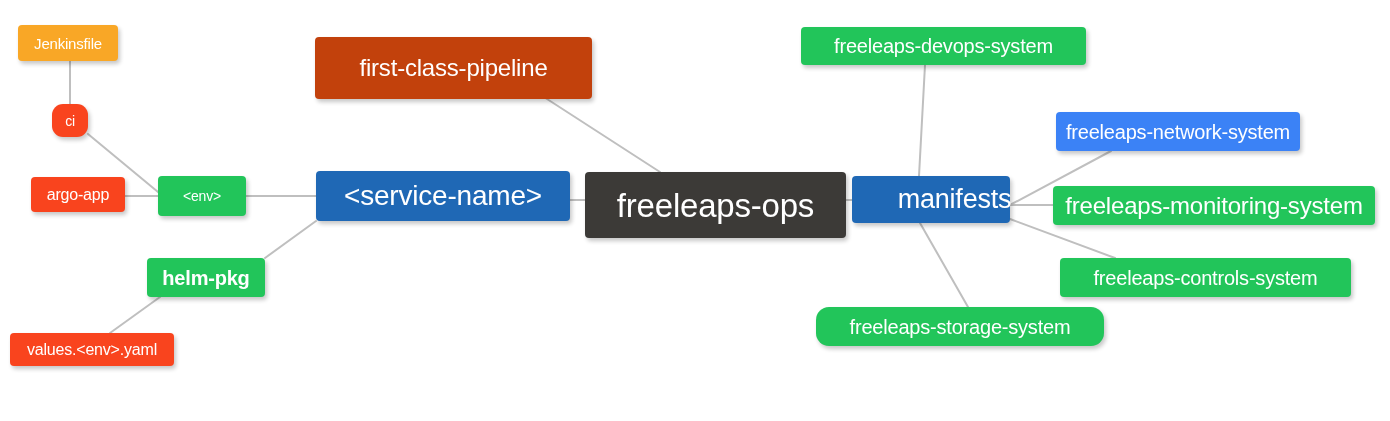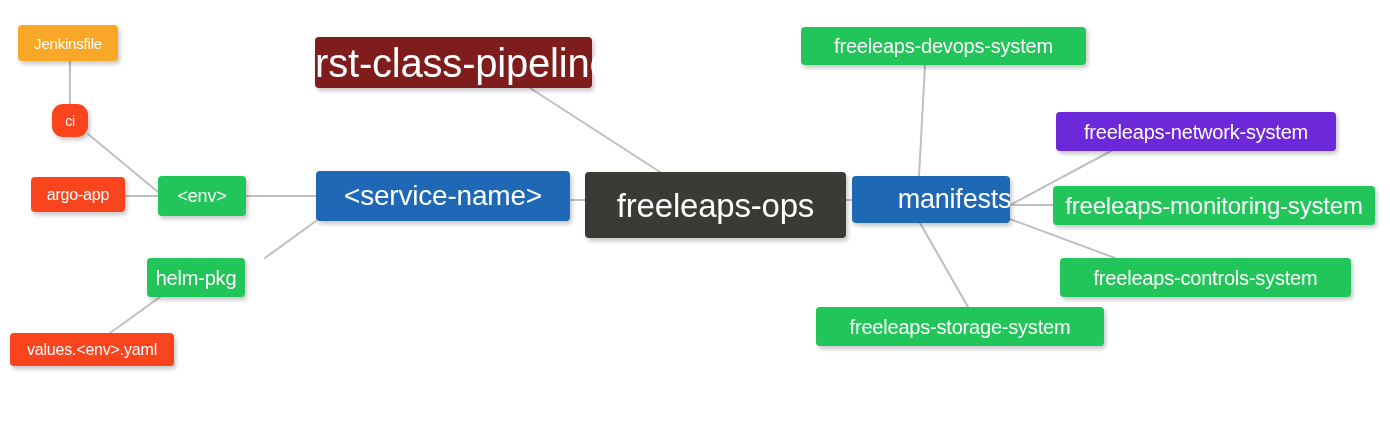--- a/index.html
+++ b/index.html
@@ -70,50 +70,50 @@
   <div id="node-layer">
       <div class="node" style="left: 18px; top: 25px; width: 100px; height: 36px; background: rgb(249, 167, 38); font-size: 15px; color: rgb(255, 255, 255);">
         <span class="node-label">Jenkinsfile</span>
       </div>
       <div class="node" style="left: 52px; top: 104px; width: 36px; height: 33px; background: rgb(249, 68, 30); font-size: 14px; color: rgb(255, 255, 255); border-radius: 11px;">
         <span class="node-label">ci</span>
       </div>
       <div class="node" style="left: 31px; top: 177px; width: 94px; height: 35px; background: rgb(249, 68, 30); font-size: 16px; color: rgb(255, 255, 255);">
         <span class="node-label">argo-app</span>
       </div>
-      <div class="node" style="left: 158px; top: 176px; width: 88px; height: 40px; background: rgb(34, 197, 90); font-size: 18px; color: rgb(255, 255, 255);">
+      <div class="node" style="left: 158px; top: 176px; width: 88px; height: 40px; background: rgb(34, 197, 90); font-size: 14px; color: rgb(255, 255, 255);">
         <span class="node-label">&lt;env&gt;</span>
       </div>
-      <div class="node" style="left: 147px; top: 258px; width: 98px; height: 39px; background: rgb(34, 197, 90); font-size: 20px; color: rgb(255, 255, 255);">
+      <div class="node" style="left: 147px; top: 258px; width: 118px; height: 39px; background: rgb(34, 197, 90); font-size: 20px; color: rgb(255, 255, 255); font-weight: bold;">
         <span class="node-label">helm-pkg</span>
       </div>
       <div class="node" style="left: 10px; top: 333px; width: 164px; height: 33px; background: rgb(249, 68, 30); font-size: 16px; color: #ffffff;">
         <span class="node-label">values.&lt;env&gt;.yaml</span>
       </div>
       <div class="node" style="left: 316px; top: 171px; width: 254px; height: 50px; background: rgb(31, 104, 181); font-size: 28px; color: rgb(255, 255, 255);">
         <span class="node-label">&lt;service-name&gt;</span>
       </div>
-      <div class="node" style="left: 315px; top: 37px; width: 277px; height: 51px; background: #7f1d1d; font-size: 40px; color: rgb(255, 255, 255);">
+      <div class="node" style="left: 315px; top: 37px; width: 277px; height: 62px; background: #c2410c; font-size: 24px; color: rgb(255, 255, 255);">
         <span class="node-label">first-class-pipeline</span>
       </div>
       <div class="node" style="left: 585px; top: 172px; width: 261px; height: 66px; background: rgb(60, 58, 55); font-size: 33px; color: rgb(255, 255, 255);">
         <span class="node-label">freeleaps-ops</span>
       </div>
       <div class="node" style="left: 852px; top: 176px; width: 158px; height: 47px; background: rgb(31, 104, 181); font-size: 27px; color: rgb(255, 255, 255); padding-left: 47px;">
         <span class="node-label">manifests</span>
       </div>
       <div class="node" style="left: 801px; top: 27px; width: 285px; height: 38px; background: rgb(34, 197, 90); font-size: 20px; color: rgb(255, 255, 255);">
         <span class="node-label">freeleaps-devops-system</span>
       </div>
-      <div class="node" style="left: 1056px; top: 112px; width: 280px; height: 39px; background: #6d28d9; font-size: 20px; color: rgb(255, 255, 255); text-align: center;">
+      <div class="node" style="left: 1056px; top: 112px; width: 244px; height: 39px; background: #3b82f6; font-size: 20px; color: rgb(255, 255, 255); text-align: center;">
         <span class="node-label">freeleaps-network-system</span>
       </div>
       <div class="node" style="left: 1053px; top: 186px; width: 322px; height: 39px; background: rgb(34, 197, 90); font-size: 24px; color: rgb(255, 255, 255);">
         <span class="node-label">freeleaps-monitoring-system</span>
       </div>
       <div class="node" style="left: 1060px; top: 258px; width: 291px; height: 39px; background: rgb(34, 197, 90); font-size: 20px; color: rgb(255, 255, 255);">
         <span class="node-label">freeleaps-controls-system</span>
       </div>
-      <div class="node" style="left: 816px; top: 307px; width: 288px; height: 39px; background: rgb(34, 197, 90); font-size: 20px; color: rgb(255, 255, 255);">
+      <div class="node" style="left: 816px; top: 307px; width: 288px; height: 39px; background: rgb(34, 197, 90); font-size: 20px; color: rgb(255, 255, 255); border-radius: 13px;">
         <span class="node-label">freeleaps-storage-system</span>
       </div>
     </div>
 </div>
 
 </body></html>

